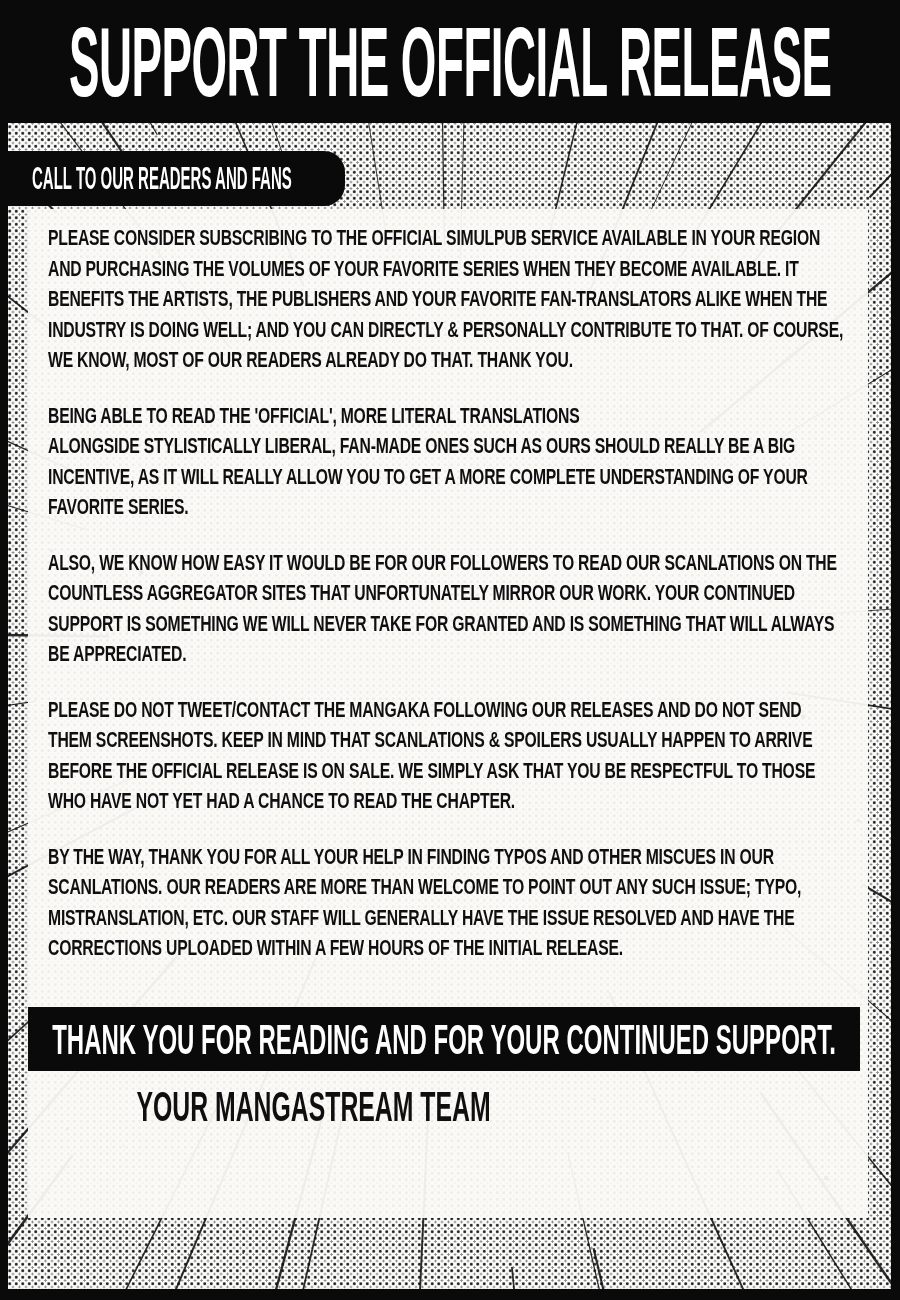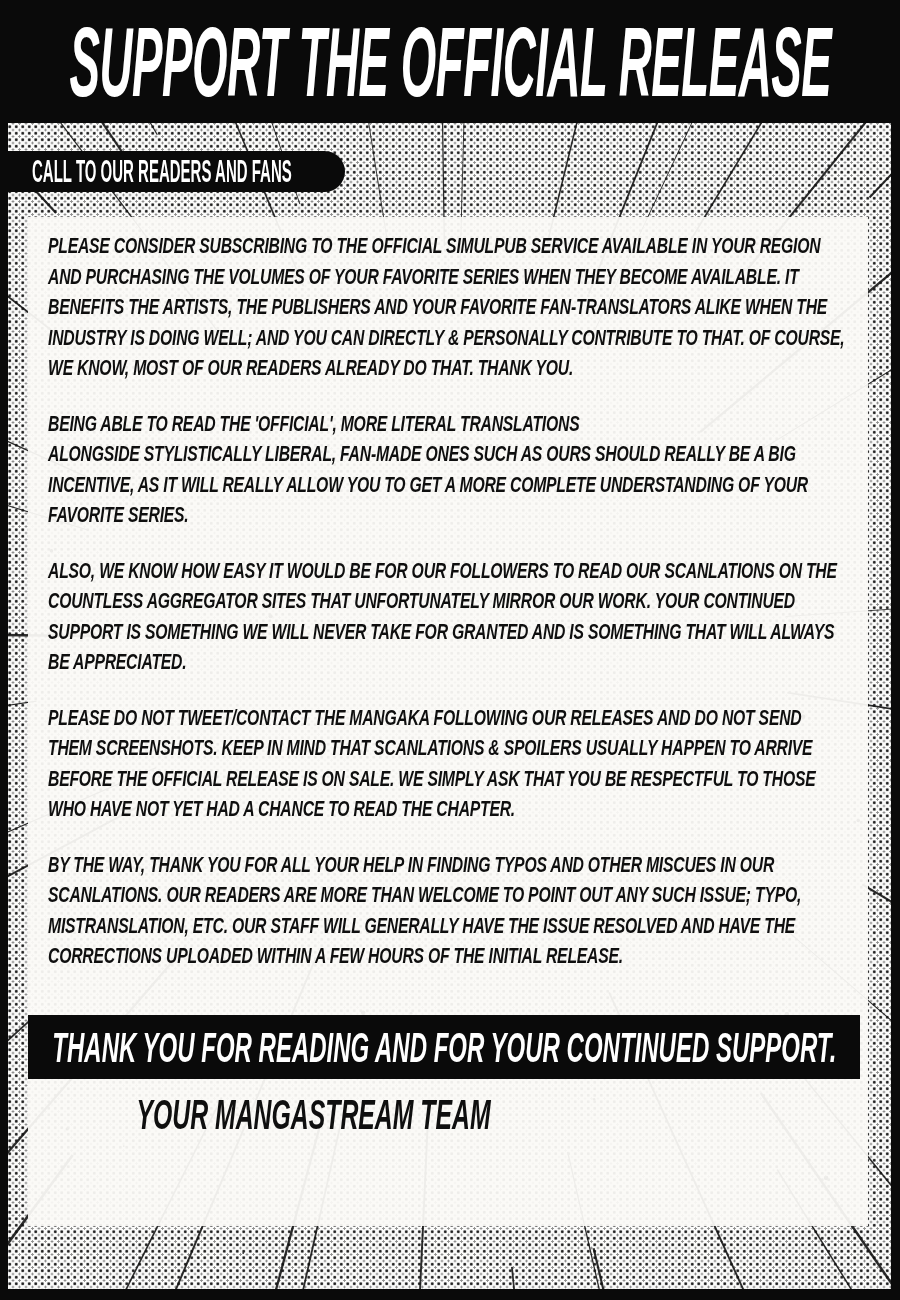--- a/index.html
+++ b/index.html
@@ -19,42 +19,41 @@
   }
   .speedlines{position:absolute;inset:0;z-index:1;}
   
   .edge{position:absolute;background:#0a0a0a;z-index:3;}
   .edge-left{left:0;top:0;width:8px;height:1300px;}
   .edge-right{right:0;top:0;width:9px;height:1300px;}
   .edge-bottom{left:0;bottom:0;width:900px;height:11px;}
   
   .top-banner{
     position:absolute;left:0;top:0;width:900px;height:123px;z-index:4;
-    background:#0a0a0a;display:flex;align-items:center;justify-content:center;font-style:italic;
+    background:#0a0a0a;display:flex;align-items:center;justify-content:center;
   }
   .top-banner .title{
     color:#ffffff;font-weight:700;font-size:88px;line-height:1;
     white-space:nowrap;letter-spacing:-1px;
     transform:scale(0.52,1.12);transform-origin:center center;
   }
   
   .badge{
-    position:absolute;left:0;top:151px;width:345px;height:41px;z-index:4;
+    position:absolute;left:0;top:151px;width:345px;height:55px;z-index:4;
     background:#0a0a0a;border-radius:0 21px 21px 0;
     display:flex;align-items:center;padding-left:32px;box-sizing:border-box;
   }
   .badge .badge-text{
     color:#ffffff;font-weight:700;font-size:30px;line-height:1;white-space:nowrap;
     transform:scale(0.5,1.05);transform-origin:left center;letter-spacing:0;
   }
   
   .panel{
-    position:absolute;left:28px;top:217px;width:840px;height:1009px;z-index:2;
+    position:absolute;left:28px;top:209px;width:840px;height:1009px;z-index:2;
     background:rgba(251,250,247,0.94);
-    font-style:italic;
   }
   .paras{padding:14px 0 0 20px;}
   .para{
     color:#0f0f0f;font-weight:700;font-size:22px;line-height:30.5px;
     letter-spacing:-0.3px;white-space:pre-line;margin:0 0 25px 0;
     width:1120px;transform:scaleX(0.715);transform-origin:left top;
   }
   
   .thanks-banner{
     margin:43px 8px 0 0;height:64px;background:#0a0a0a;

